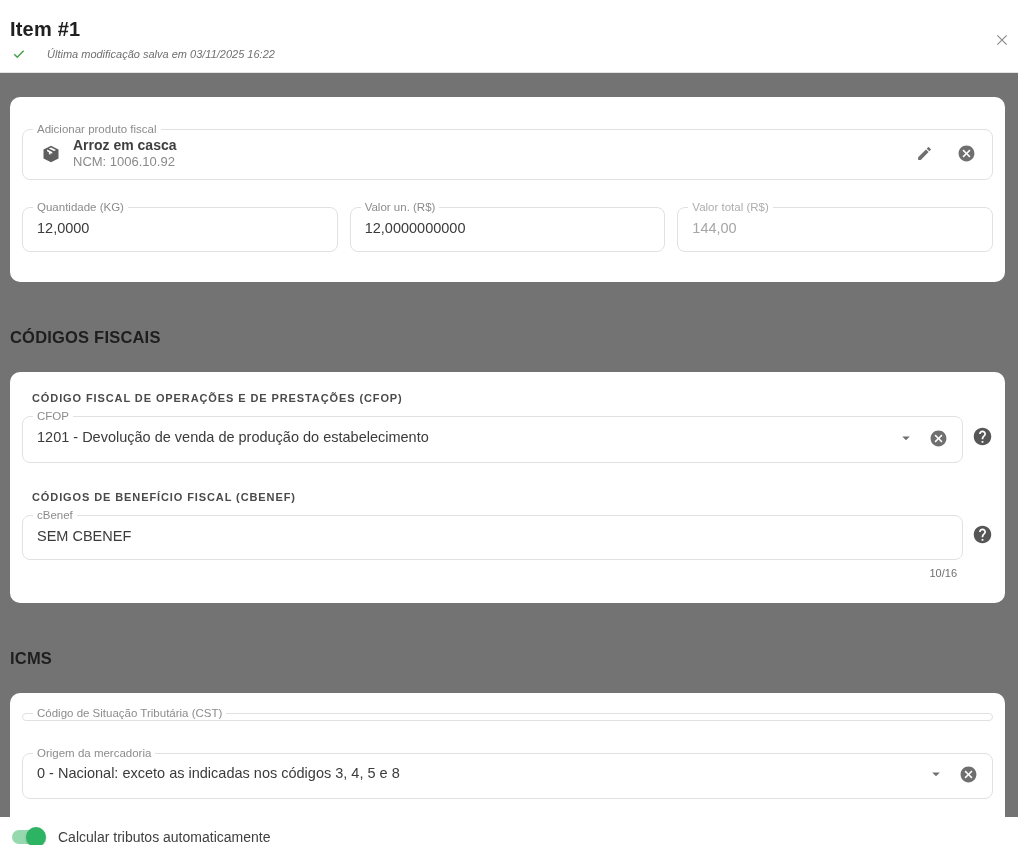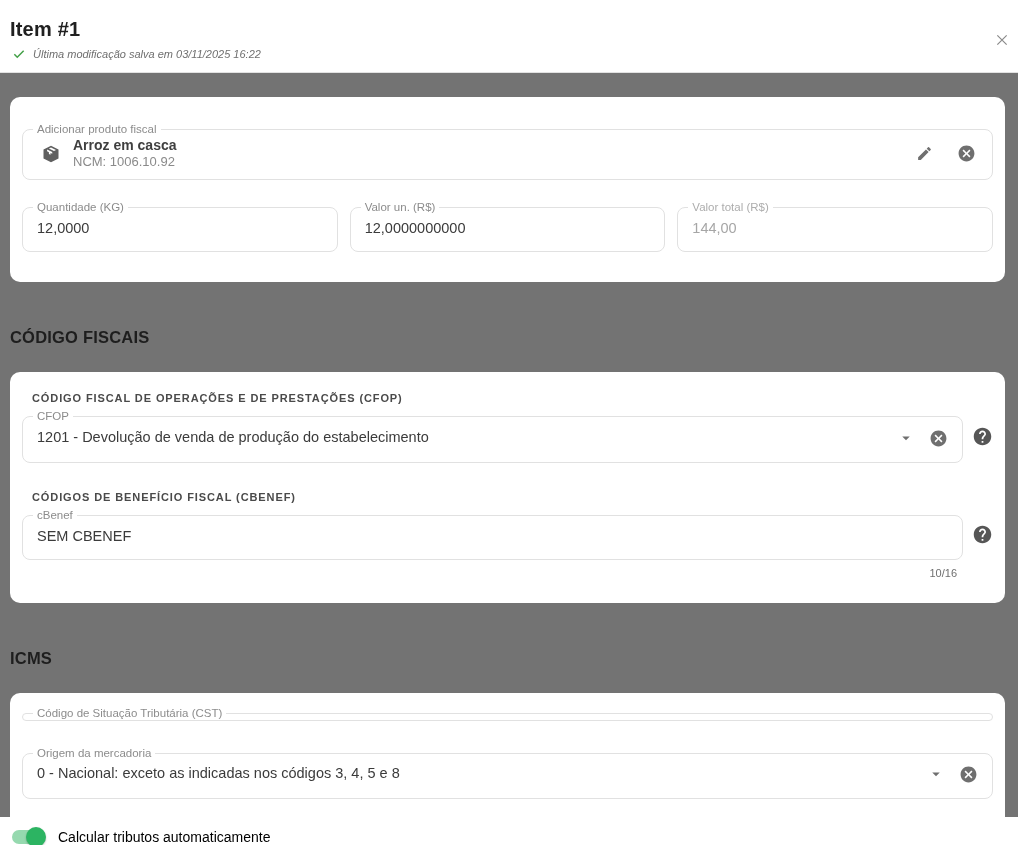--- a/index.html
+++ b/index.html
@@ -8,21 +8,21 @@
     font-family: "Liberation Sans", "DejaVu Sans", sans-serif;
     background: #ffffff;
     color: #3b3b3b;
     overflow: hidden;
   }
   .page { position: relative; width: 1018px; height: 845px; overflow: hidden; margin-top: 12px; }
 
   
   .header { position: relative; background: #fff; padding: 6px 16px 8px 10px; border-bottom: 1px solid #e2e2e2; height: 61px; }
   .title { font-size: 20px; font-weight: 600; color: #202020; letter-spacing: .2px; }
-  .status-row { display: flex; align-items: center; gap: 7px; margin-top: 6px; margin-left: 2px; }
+  .status-row { display: flex; align-items: center; gap: 21px; margin-top: 6px; margin-left: 2px; }
   .check-icon { width: 14px; height: 14px; color: #43a047; flex: 0 0 auto; }
   .status-text { font-size: 11px; font-style: italic; color: #6f6f6f; }
   .close-btn { position: absolute; top: 20px; right: 8px; width: 16px; height: 16px; color: #8a8a8a; cursor: pointer; }
   .close-btn svg { width: 100%; height: 100%; }
 
   
   .content { position: absolute; top: 61px; left: 0; right: 0; bottom: 0; background: #737373; }
   .card { background: #fff; border-radius: 10px; margin: 0 13px 0 10px; }
   .card-1 { margin-top: 24px; padding: 26px 12px 30px 12px; }
   .card-2 { padding: 20px 12px 24px 12px; }
@@ -76,21 +76,21 @@
 
   .counter { text-align: right; font-size: 11px; color: #6f6f6f; margin: 7px 36px 0 0; }
 
   .gap-28 { height: 28px; }
 
   
   .footer { position: absolute; left: 0; right: 0; bottom: 0; height: 40px; background: #fff; display: flex; align-items: center; padding-left: 10px; }
   .switch { position: relative; width: 36px; height: 20px; cursor: pointer; flex: 0 0 auto; }
   .switch .track { position: absolute; left: 2px; top: 3px; width: 32px; height: 14px; border-radius: 7px; background: #96d9af; }
   .switch .thumb { position: absolute; right: 0; top: 0; width: 20px; height: 20px; border-radius: 50%; background: #2cb462; box-shadow: 0 1px 2px rgba(0,0,0,.25); }
-  .switch-label { font-size: 14px; color: #000000; margin-left: 12px; }
+  .switch-label { font-size: 14px; color: #404040; margin-left: 12px; }
 </style>
 </head>
 <body>
 
 <div class="page">
 
   <div class="header">
     <div class="title">Item #1</div>
     <div class="status-row">
       <svg class="check-icon" viewBox="0 0 24 24" fill="none" stroke="currentColor" stroke-width="2.6">
@@ -141,21 +141,21 @@
           <legend>Valor un. (R$)</legend>
           <input value="12,0000000000" style="">
         </fieldset>
         <fieldset class="mfield disabled">
           <legend>Valor total (R$)</legend>
           <input disabled="" value="144,00" style="">
         </fieldset>
       </div>
     </div>
 
-    <div class="section-heading">CÓDIGO FISCAIS</div>
+    <div class="section-heading">CÓDIGOS FISCAIS</div>
 
     <div class="card card-2">
       <div class="group-title">CÓDIGO FISCAL DE OPERAÇÕES E DE PRESTAÇÕES (CFOP)</div>
       <div class="field-row">
         <fieldset class="mfield">
           <legend>CFOP</legend>
           <div class="select-line">
             <div class="select-value">1201 - Devolução de venda de produção do estabelecimento</div>
             <div class="caret-icon">
               <svg viewBox="0 0 24 24" fill="currentColor">

